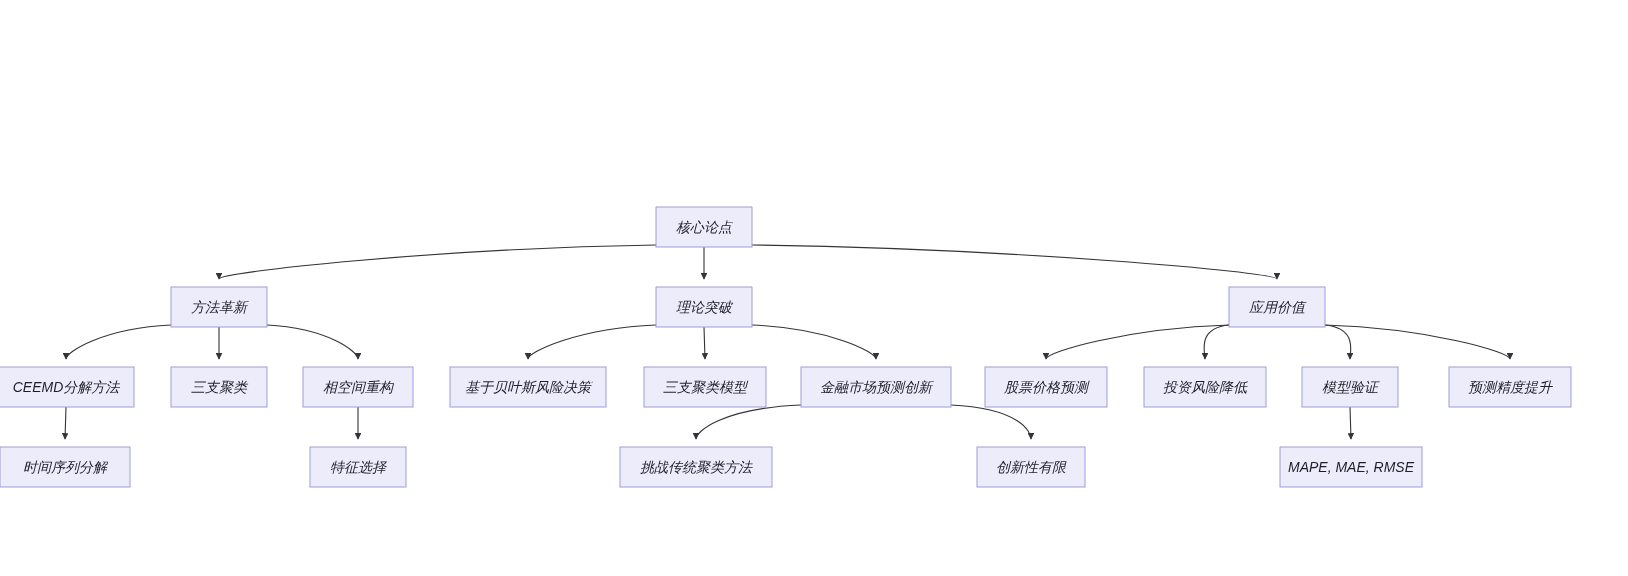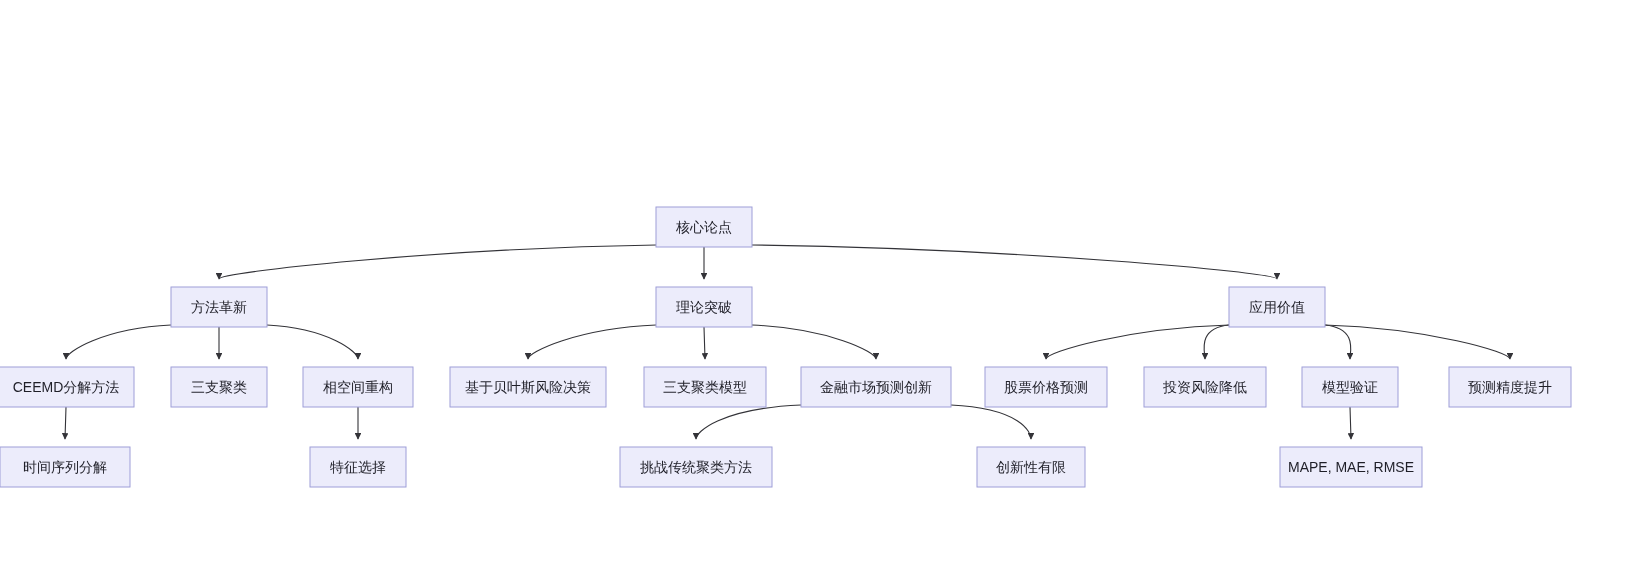--- a/index.html
+++ b/index.html
@@ -11,20 +11,21 @@
     width: 1628px;
     height: 576px;
     font-family: "Liberation Sans", "DejaVu Sans", sans-serif;
     overflow: hidden;
   }
   #diagram-root {
     position: relative;
     width: 1384px;
     height: 576px;
     background: #ffffff;
+    font-style: italic;
   }
   svg#graph {
     position: absolute;
     left: 0;
     top: 0;
     width: 1628px;
     height: 576px;
     display: block;
   }
   .node-rect {

